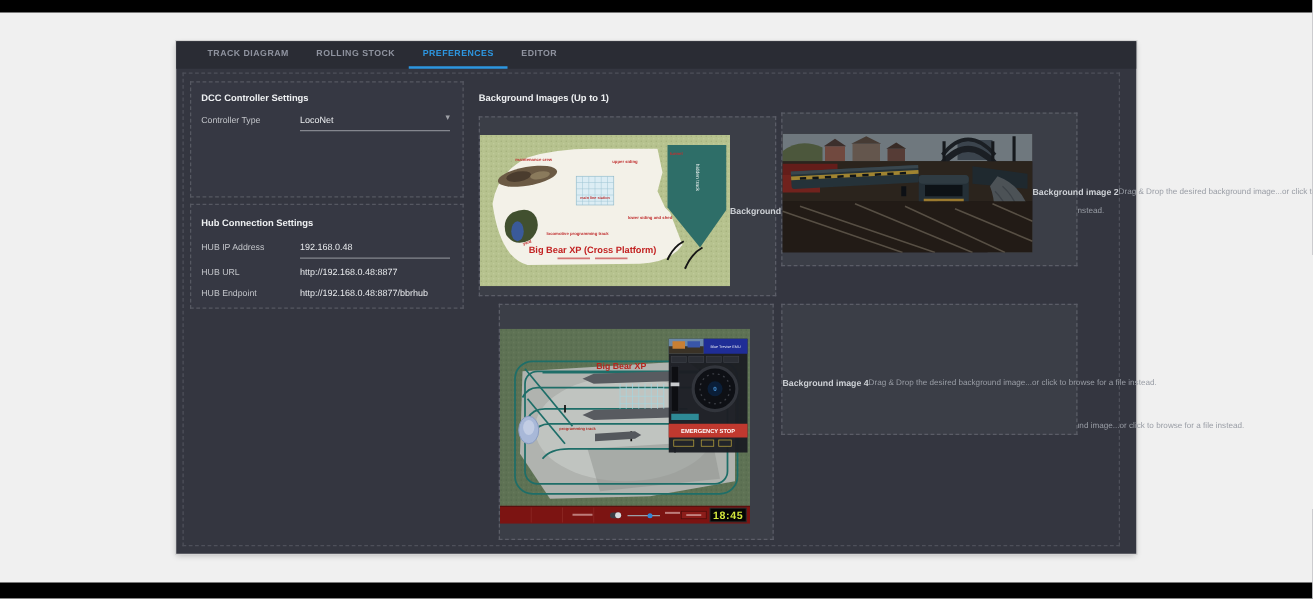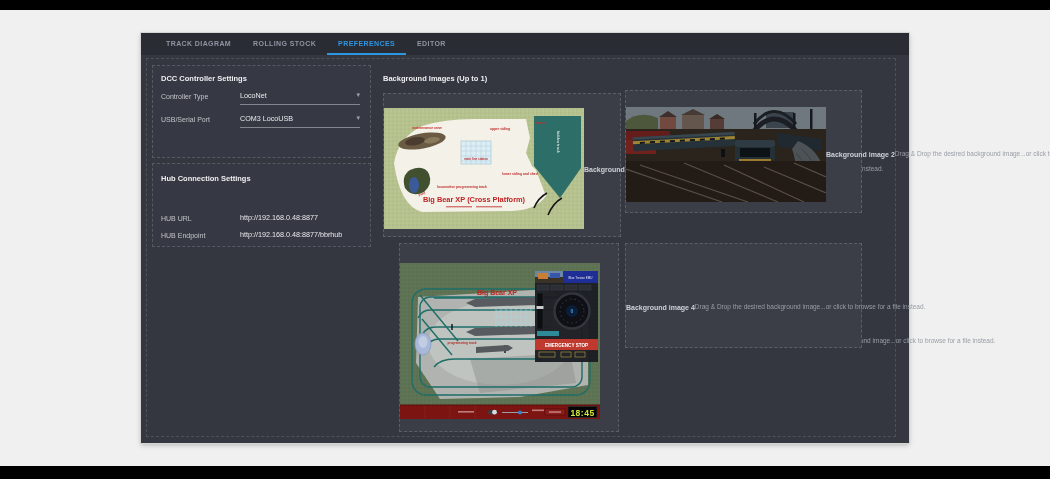--- a/index.html
+++ b/index.html
@@ -57,31 +57,30 @@
 
     <div class="panel dcc">
       <div class="panel-title" style="top:8px;">DCC Controller Settings</div>
       <div class="field-row" style="top:27px;">
         <span class="field-label">Controller Type</span>
         <span class="field-value underlined">
           <span>LocoNet</span>
           <span class="chev">▾</span>
         </span>
       </div>
-      <div class="field-row" style="top:50px;">
-        <span class="field-label">USB/Serial Port</span>
+    </div>
+
+    <div class="panel hub">
+      <div class="panel-title" style="top:10px;">Hub Connection Settings</div>
+      <div class="field-row" style="top:31px;">
+        <span class="field-label">HUB IP Address</span>
         <span class="field-value underlined">
-          <span>COM3 LocoUSB</span>
-          <span class="chev">▾</span>
+          <span>192.168.0.48</span>
         </span>
       </div>
-    </div>
-
-    <div class="panel hub">
-      <div class="panel-title" style="top:10px;">Hub Connection Settings</div>
       <div class="field-row" style="top:51px;">
         <span class="field-label">HUB URL</span>
         <span class="field-value">http://192.168.0.48:8877</span>
       </div>
       <div class="field-row" style="top:68px;">
         <span class="field-label">HUB Endpoint</span>
         <span class="field-value">http://192.168.0.48:8877/bbrhub</span>
       </div>
     </div>
 

